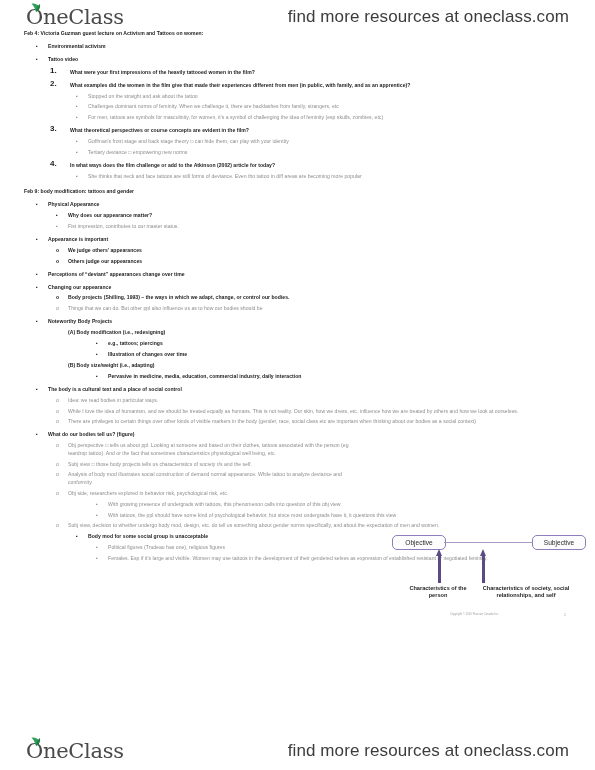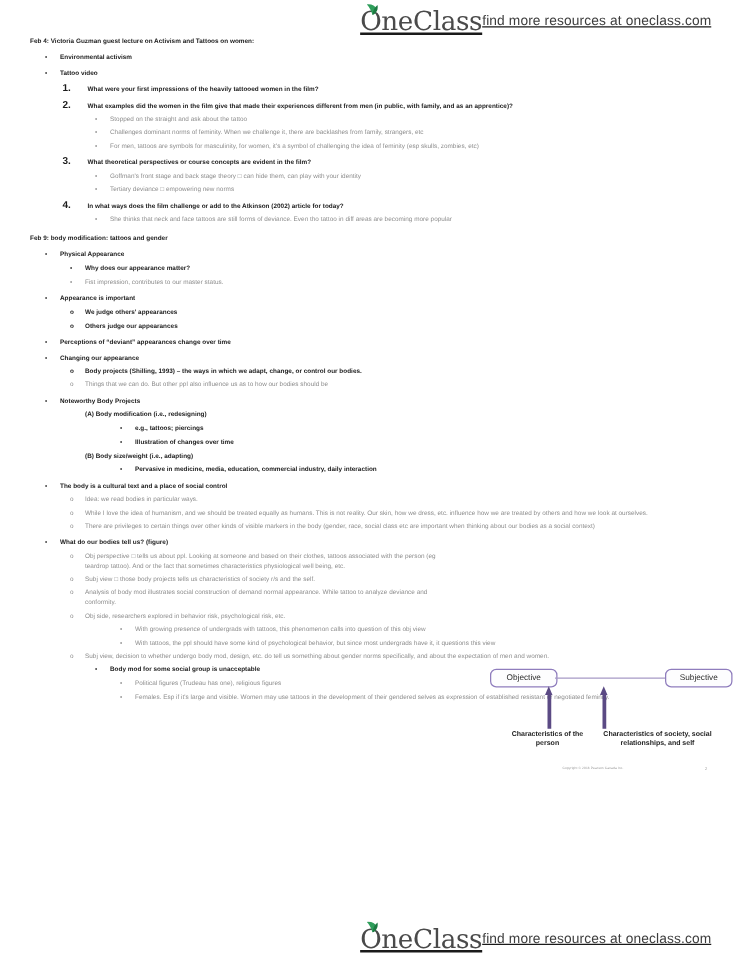--- a/index.html
+++ b/index.html
@@ -17,24 +17,23 @@
   }
 
   
   .brandbar {
     position: absolute;
     left: 0;
     width: 595px;
     height: 34px;
     display: flex;
     align-items: center;
-    justify-content: flex-end;
+    justify-content: space-between;
     padding: 0 26px;
     box-sizing: border-box;
-    text-decoration: underline;
   }
   .brandbar.top { top: 0; }
   .brandbar.bottom { top: 734px; }
 
   .logo {
     display: flex;
     align-items: flex-end;
     position: relative;
     font-size: 21px;
     letter-spacing: -0.3px;
@@ -44,21 +43,21 @@
     line-height: 1;
   }
   .logo .leaf {
     position: absolute;
     left: 5px;
     top: -4px;
     width: 10px;
     height: 9px;
   }
   .promo {
-    font-size: 11px;
+    font-size: 17px;
     color: #3c3c3c;
     letter-spacing: 0.1px;
   }
 
   
   .doc {
     position: absolute;
     top: 30px;
     left: 0;
     width: 595px;

